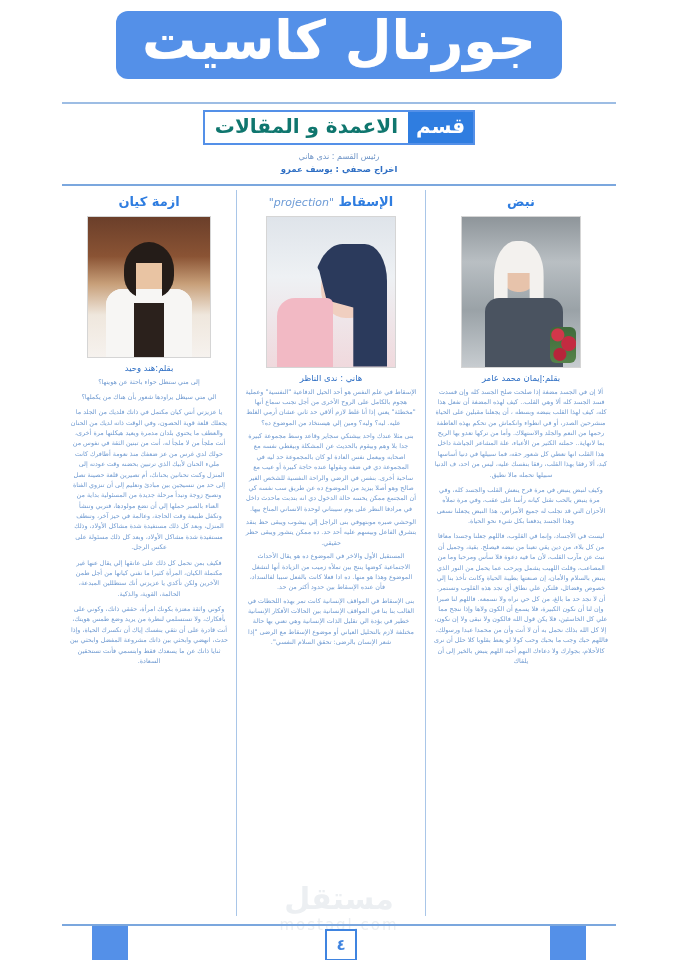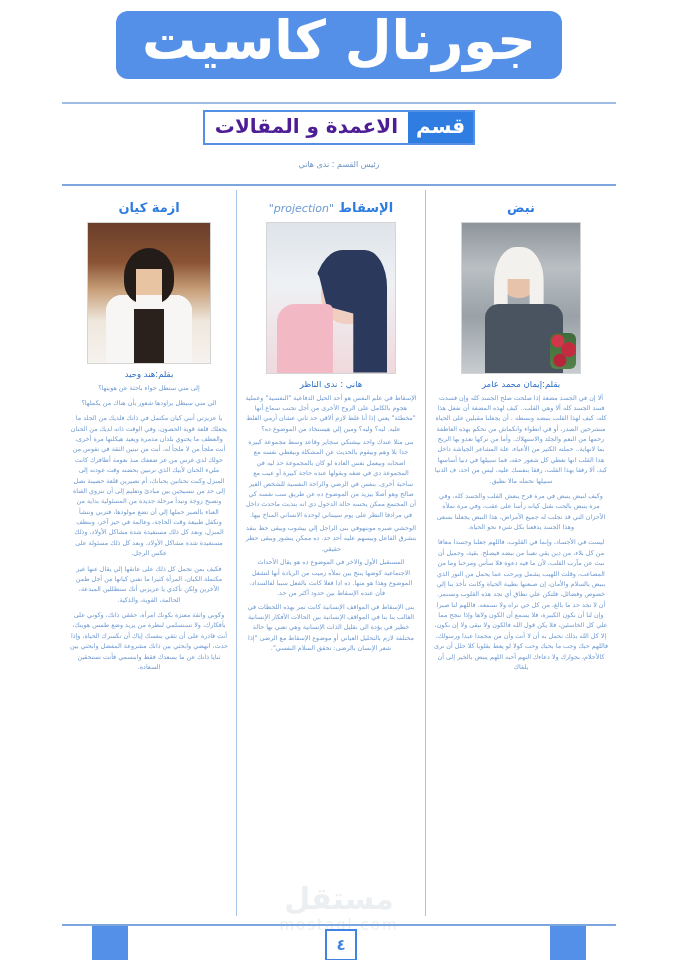--- a/index.html
+++ b/index.html
@@ -70,28 +70,28 @@
   }
   .section-title-box .word-hl {
     background: #2f7de0;
     color: #ffffff;
     font-size: 20px;
     font-weight: bold;
     padding: 4px 8px 3px 8px;
   }
   .section-title-box .word-rest {
     background: #ffffff;
-    color: #4c1d95;
+    color: #0f766e;
     font-size: 20px;
     font-weight: bold;
     padding: 4px 10px 7px 10px;
     white-space: nowrap;
   }
   .section-credits {
-    margin-top: 14px;
+    margin-top: 6px;
     color: #6d93c6;
     font-size: 8px;
     line-height: 1.5;
     direction: rtl;
   }
   .section-credits .line2 {
     color: #2f6fc4;
     font-weight: bold;
     font-size: 8.5px;
   }
@@ -114,21 +114,21 @@
   }
   .col-right { width: 190px; }
   .col-mid   { width: 190px; border-left: 1.5px solid #a9c6e8; border-right: 1.5px solid #a9c6e8; }
   .col-left  { width: 174px; }
 
   .art-title {
     text-align: center;
     color: #2f7de0;
     font-weight: bold;
     font-size: 13px;
-    margin: 10px 0 6px 0;
+    margin: 4px 0 6px 0;
     direction: rtl;
     line-height: 1.2;
   }
   .art-title .latin {
     color: #6d9bd6;
     font-size: 11px;
     font-weight: normal;
     font-style: italic;
   }
 
@@ -290,20 +290,21 @@
 
   <div class="rule r-top"></div>
 
   <div class="section-head">
     <div class="section-title-box">
       <span class="word-hl">قسم</span>
       <span class="word-rest">الاعمدة و المقالات</span>
     </div>
     <div class="section-credits">
       <div class="line1">رئيس القسم : ندى هاني</div>
+      <div class="line2">اخراج صحفي : يوسف عمرو</div>
     </div>
   </div>
 
   <div class="rule r-mid"></div>
 
   <div class="columns">
 
     <div class="col col-right">
       <div class="art-title">نبض</div>
       <div class="photo p-right ph-c">

